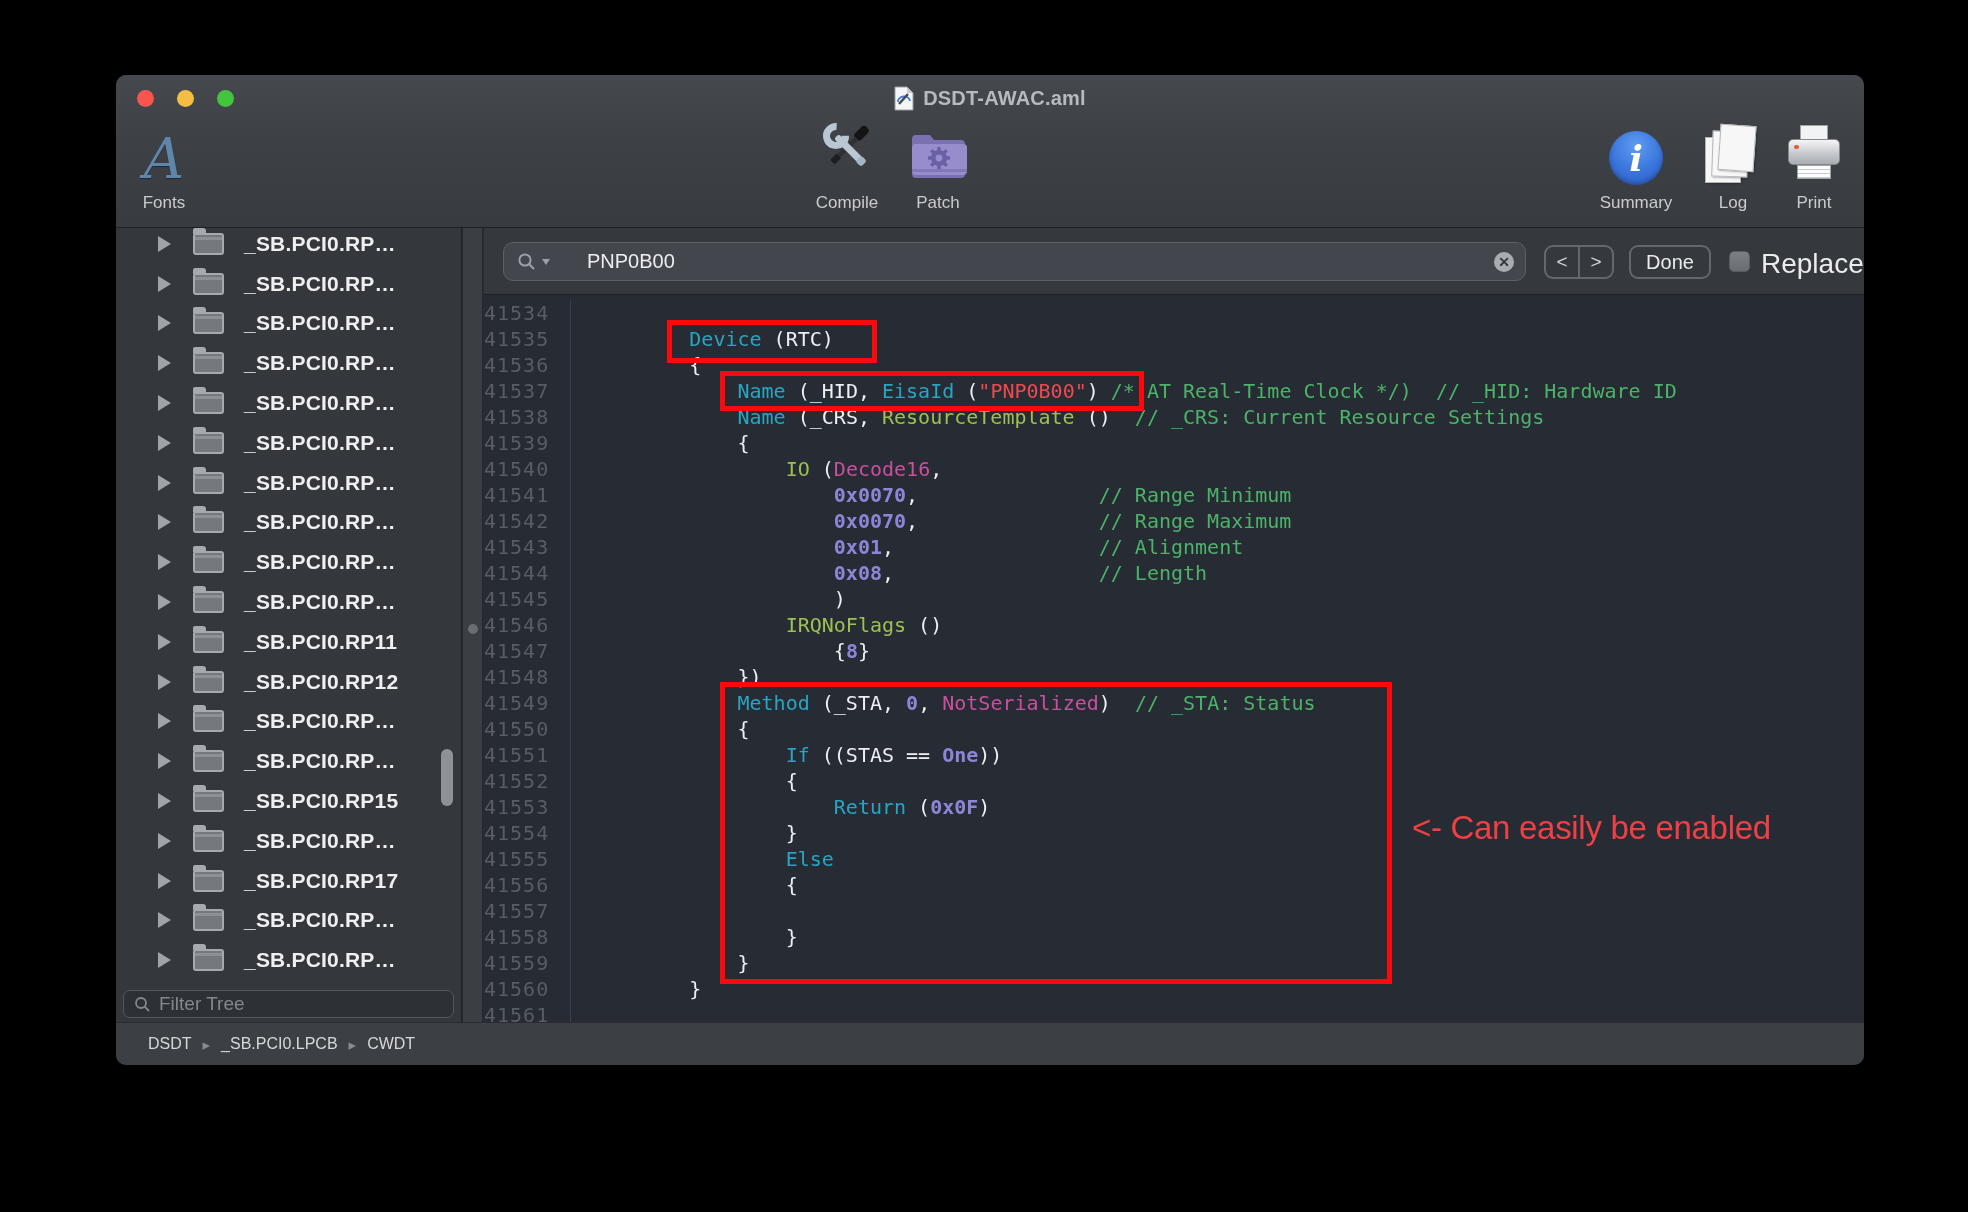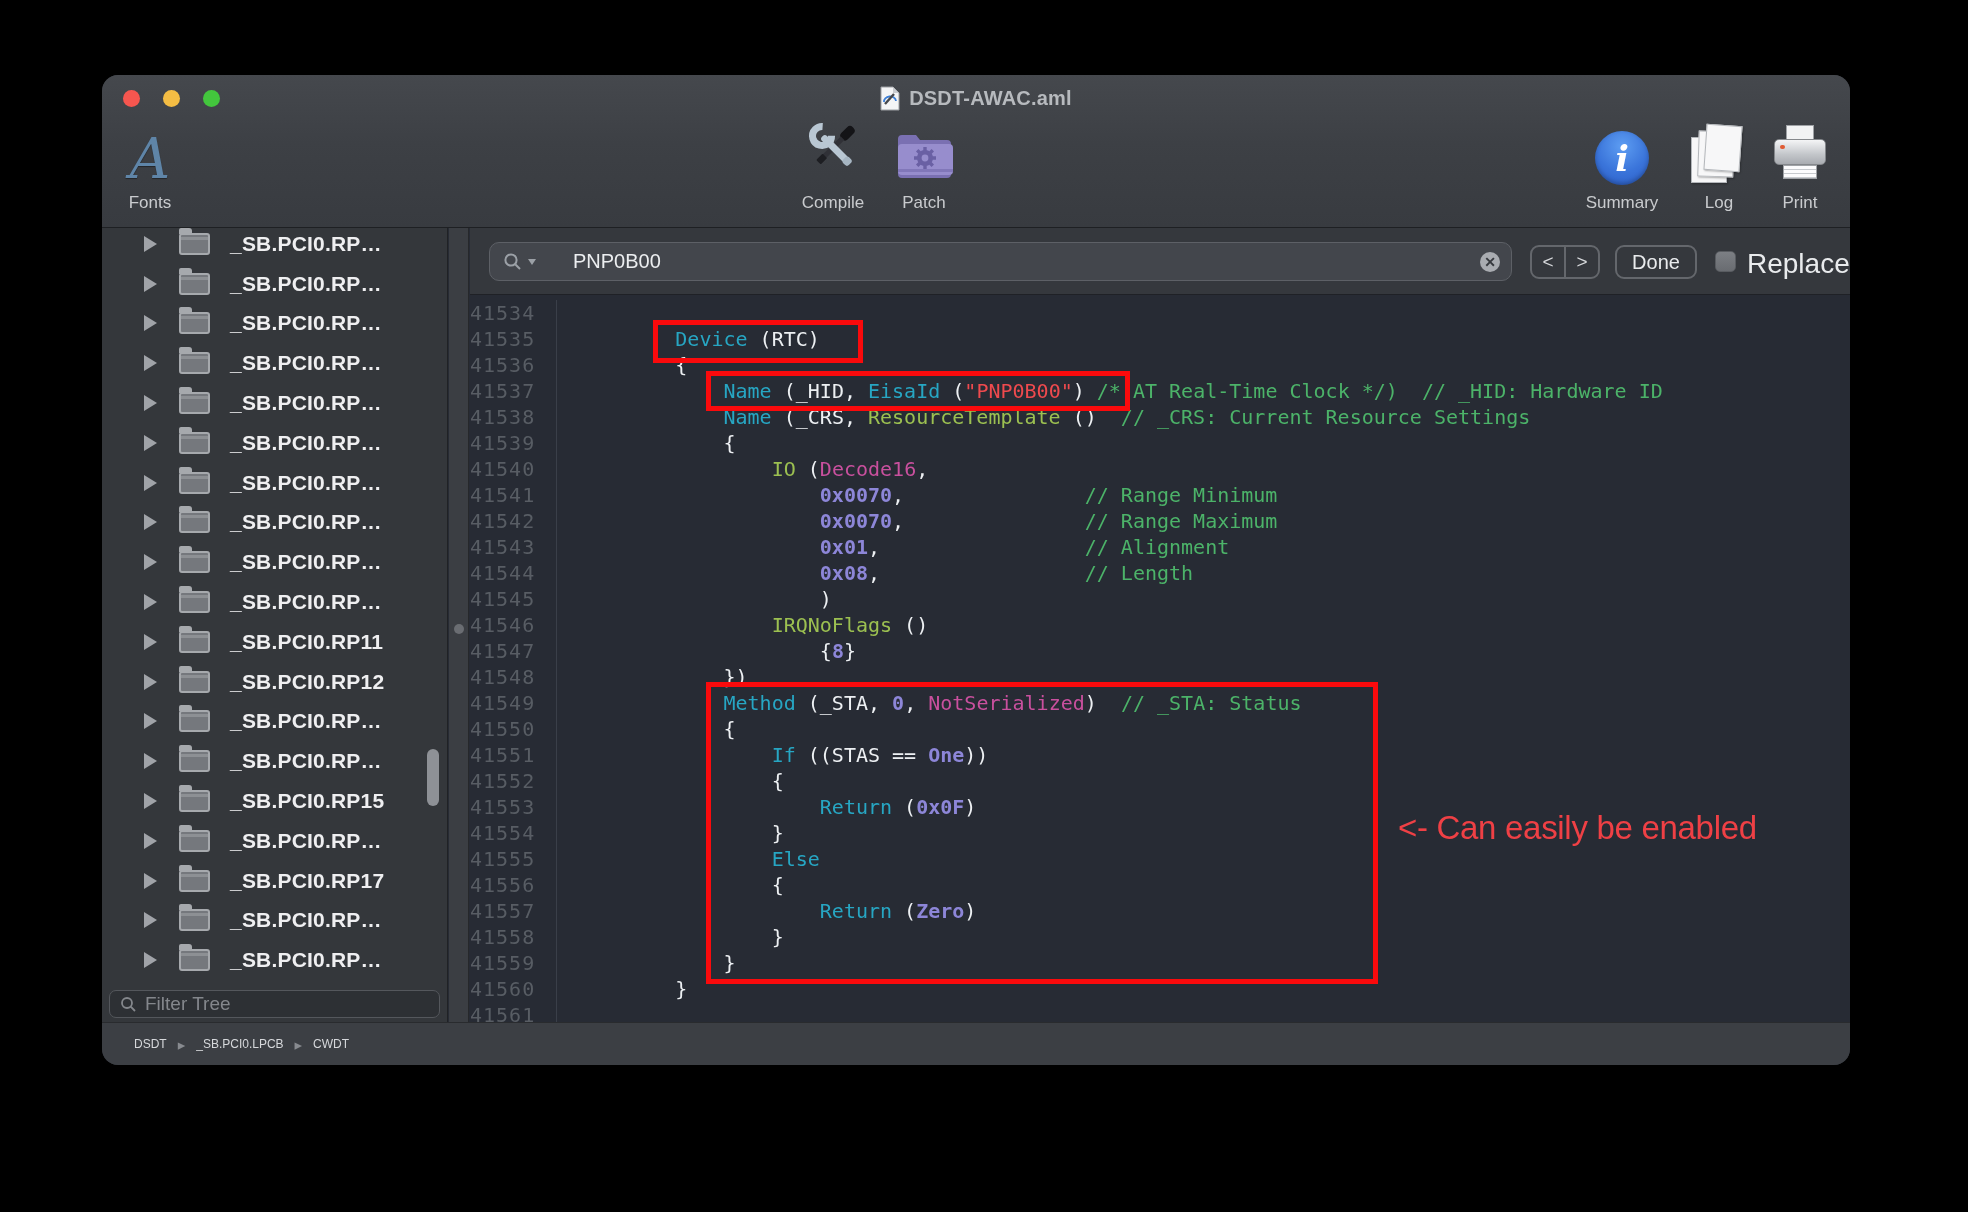--- a/index.html
+++ b/index.html
@@ -1,21 +1,21 @@
 <!DOCTYPE html>
 <html style="--keyword: #27a6c3; --resource: #9cc051; --constant: #c9509e; --number: #8d86d8; --string: #ef4a4e; --comment: #4cb369; --plain: #edf0f3; --line_number: #585d64; --box_red: #fa0a0c; --annotation: #ef4045;"><head>
 <meta charset="utf-8">
 <style>
   * { margin:0; padding:0; box-sizing:border-box; }
   html,body { width:1968px; height:1212px; background:#000; overflow:hidden;
     font-family:"Liberation Sans", sans-serif; }
   .stage { position:relative; width:1968px; height:1212px; background:#000; }
 
-  .window { position:absolute; left:102px; top:75px; width:1748px; height:990px;
-    border-radius:16px; overflow:hidden; background:#272b34;
+  .window { position:absolute; left:116px; top:75px; width:1748px; height:990px;
+    border-radius:10px; overflow:hidden; background:#272b34;
     box-shadow:0 20px 60px rgba(0,0,0,.7); }
 
   
   .topbar { position:absolute; left:0; top:0; right:0; height:153px;
     background:linear-gradient(180deg,#45484d 0%,#3d4045 45%,#383b40 100%);
     border-bottom:1px solid #1e2023; }
   .tl { position:absolute; width:17px; height:17px; border-radius:50%; top:15px; }
   .tl.red{ left:21px; background:#f6564f; }
   .tl.yellow{ left:61px; background:#f4bd44; }
   .tl.green{ left:101px; background:#43c63d; }
@@ -132,21 +132,21 @@
   .rbox2{ left:236px; top:76px; width:424px; height:40px; }
   .rbox3{ left:236px; top:387px; width:672px; height:302px; }
   .annotation{ position:absolute; left:928px; top:514px; font-size:33px;
     font-weight:500; color:var(--annotation); letter-spacing:-.3px;
     white-space:nowrap; }
 
   
   .statusbar{ position:absolute; left:0; right:0; bottom:0; height:43px;
     background:#3c3f44; border-top:1px solid #292b2e; display:flex;
     align-items:center; padding-left:32px; gap:11px; }
-  .bitem{ font-size:12px; color:#d6d8db; }
+  .bitem{ font-size:16px; color:#d6d8db; }
   .bsep{ font-family:"DejaVu Sans", sans-serif; font-size:15px; color:#888b90;
     transform:translateY(1px); }
 
   .magsvg{ display:block; }
 </style>
 </head>
 <body>
 
 <div class="stage">
   <div class="window">
@@ -468,21 +468,20 @@
             <div class="crow">
               <span class="ln">41555</span>
               <span class="ct"><span class="tk-p">                </span><span class="tk-k">Else</span></span>
             </div>
             <div class="crow">
               <span class="ln">41556</span>
               <span class="ct"><span class="tk-p">                {</span></span>
             </div>
             <div class="crow">
               <span class="ln">41557</span>
-              <span class="ct"><span class="tk-p">                    </span><span class="tk-k">Return</span><span class="tk-p"> (</span><span class="tk-n">Zero</span><span class="tk-p">)</span></span>
             </div>
             <div class="crow">
               <span class="ln">41558</span>
               <span class="ct"><span class="tk-p">                }</span></span>
             </div>
             <div class="crow">
               <span class="ln">41559</span>
               <span class="ct"><span class="tk-p">            }</span></span>
             </div>
             <div class="crow">

